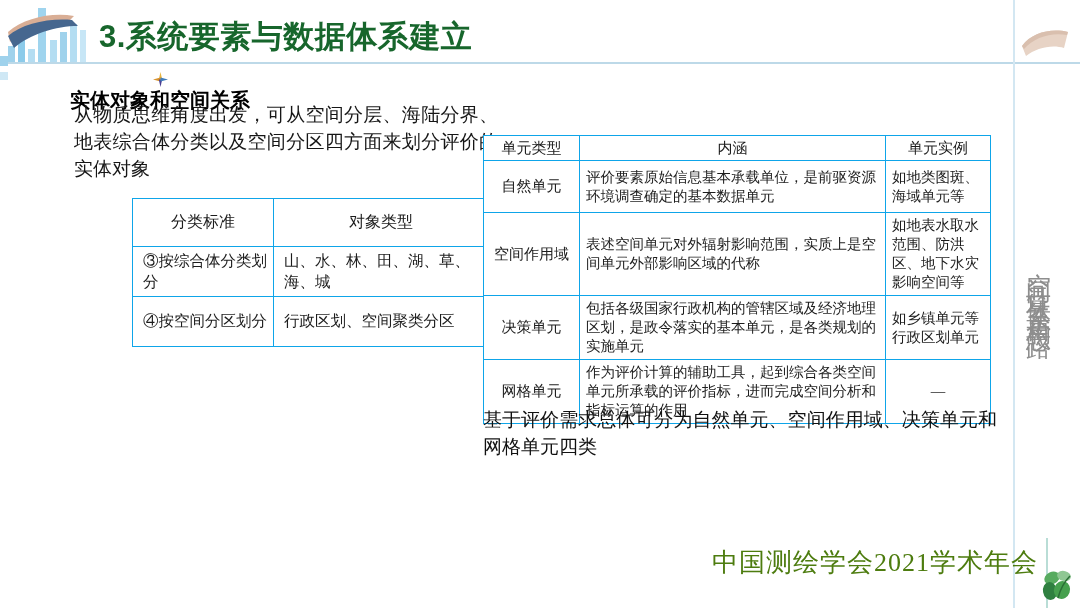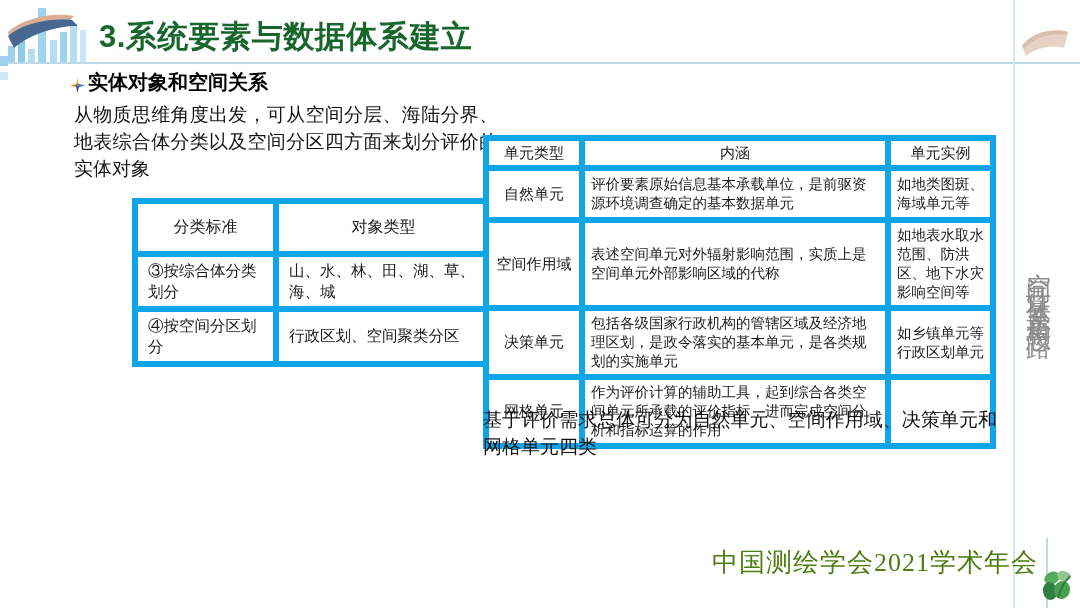--- a/index.html
+++ b/index.html
@@ -24,34 +24,34 @@
   .v-line  { left: 1013px; top: 0; width: 2px; height: 608px; background: #d3e7f2; }
   .v-line2 { left: 1046px; top: 538px; width: 2px; height: 70px; background: #b9ddd6; }
 
   .corner-sq1 { left: 0; top: 56px; width: 8px; height: 10px; background: #9fd2ec; }
   .corner-sq2 { left: 0; top: 72px; width: 8px; height: 8px; background: #cfe8f5; }
 
   
   .section-heading {
     left: 70px; top: 69px;
     display: flex; align-items: center; gap: 3px;
-    font-size: 20px; font-weight: bold; color: #000000;
+    font-size: 20px; font-weight: bold; color: #000000; flex-direction: column;
   }
 
   
   .intro {
     left: 74px; top: 101px; width: 424px;
     font-size: 19px; line-height: 27px; color: #161616;
     text-align: justify;
   }
 
   
   table.tbl { border-collapse: collapse; table-layout: fixed; background: #fff; }
   table.tbl th, table.tbl td {
-    border: 6px solid #0ea5e9;
+    border: 1px solid #0ea5e9;
     font-family: "Liberation Serif", "DejaVu Serif", serif;
     color: #1c1c1c;
     font-weight: normal;
     vertical-align: middle;
     overflow: hidden;
   }
   .left-table { left: 88px; top: 198px; width: 356px; margin-left: 44px; }
   .left-table th { height: 45px; font-size: 16px; text-align: center; }
   .left-table td { height: 49px; font-size: 15.5px; text-align: left; padding: 0 6px 0 10px; }
 

